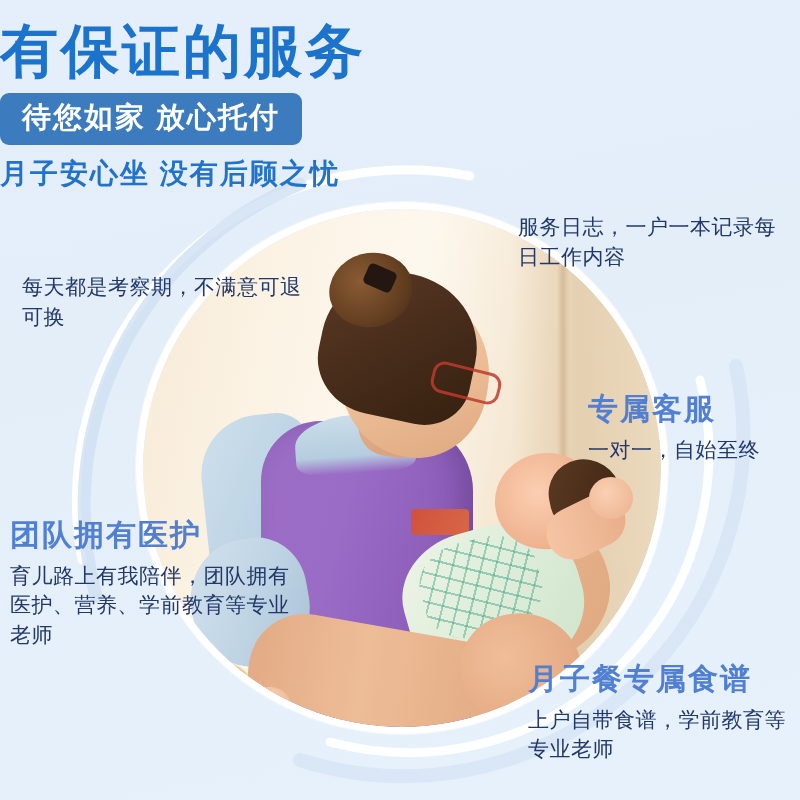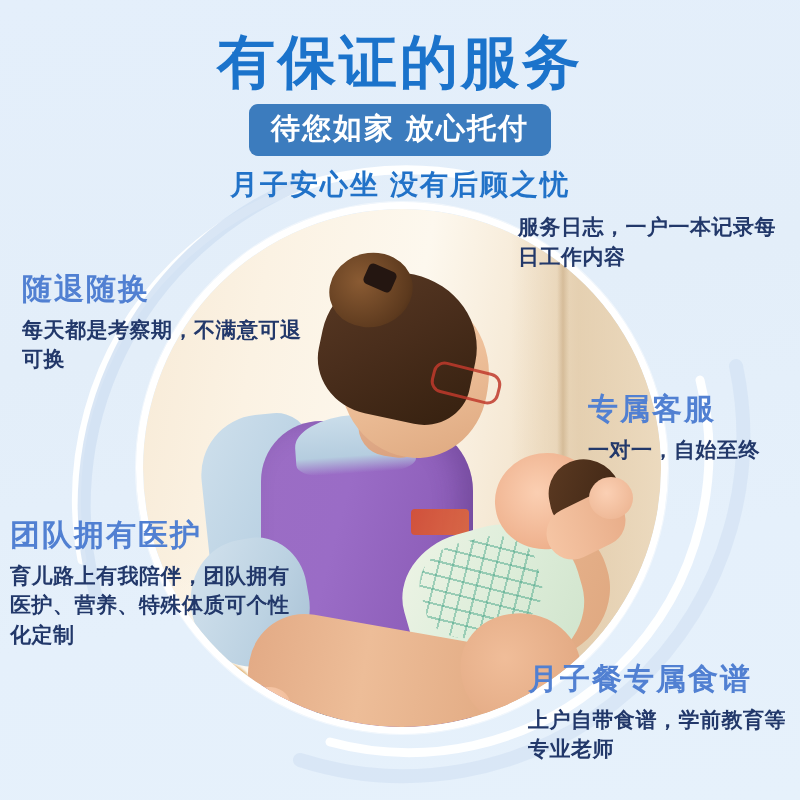--- a/index.html
+++ b/index.html
@@ -19,23 +19,21 @@
     overflow: hidden;
     background: linear-gradient(170deg, #e4effb 0%, #e3eef9 40%, #e5f0fb 70%, #e6f1fb 100%);
   }
 
   
   .header {
     position: absolute;
     top: 0;
     left: 0;
     width: 800px;
-    text-align: center;
     z-index: 6;
-    margin-top: 11px;
   }
   .main-title {
     margin: 0;
     padding-top: 18px;
     font-size: 58px;
     font-weight: bold;
     letter-spacing: 3px;
     color: #1b73cb;
     line-height: 1.15;
   }
@@ -383,21 +381,21 @@
     margin: 0 0 8px 0;
     font-size: 30px;
     font-weight: bold;
     letter-spacing: 2px;
     color: #5180d2;
     line-height: 1.15;
   }
   .feature p {
     margin: 0;
     font-size: 21px;
-    font-weight: bold;
+    font-weight: normal;
     color: #22386a;
     line-height: 1.42;
     letter-spacing: 0.5px;
   }
   .f-refund   { left: 22px;  top: 272px; width: 300px; }
   .f-trace    { left: 518px; top: 212px; width: 272px; text-align: left; }
   .f-team     { left: 10px;  top: 518px; width: 300px; }
   .f-service  { left: 588px; top: 392px; width: 210px; text-align: left; }
   .f-meal     { left: 528px; top: 662px; width: 268px; text-align: left; }
 
@@ -453,36 +451,35 @@
   </div>
 
   <svg class="swoosh" viewBox="0 0 800 800">
     <path d="M 82 560 A 330 330 0 0 1 470 176" fill="none" stroke="#ffffff" stroke-width="9" stroke-linecap="round" opacity="0.95"></path>
     <path d="M 96 596 A 348 348 0 0 1 300 184" fill="none" stroke="#cfe0f2" stroke-width="13" stroke-linecap="round" opacity="0.8"></path>
     <path d="M 700 380 A 300 300 0 0 1 330 742" fill="none" stroke="#ffffff" stroke-width="9" stroke-linecap="round" opacity="0.95"></path>
     <path d="M 736 366 A 340 340 0 0 1 300 760" fill="none" stroke="#d4e3f4" stroke-width="14" stroke-linecap="round" opacity="0.75"></path>
   </svg>
 
   <div class="feature f-refund">
-    <h3>随退随换</h3>
     <p>每天都是考察期，不满意可退可换</p>
   </div>
 
   <div class="feature f-trace">
     <p>服务日志，一户一本记录每日工作内容</p>
   </div>
 
   <div class="feature f-service">
     <h3>专属客服</h3>
     <p>一对一，自始至终</p>
   </div>
 
   <div class="feature f-team">
     <h3>团队拥有医护</h3>
-    <p>育儿路上有我陪伴，团队拥有医护、营养、特殊体质可个性化定制</p>
+    <p>育儿路上有我陪伴，团队拥有医护、营养、学前教育等专业老师</p>
   </div>
 
   <div class="feature f-meal">
     <h3>月子餐专属食谱</h3>
     <p>上户自带食谱，学前教育等专业老师</p>
   </div>
 
 </div>
 
 </body></html>

